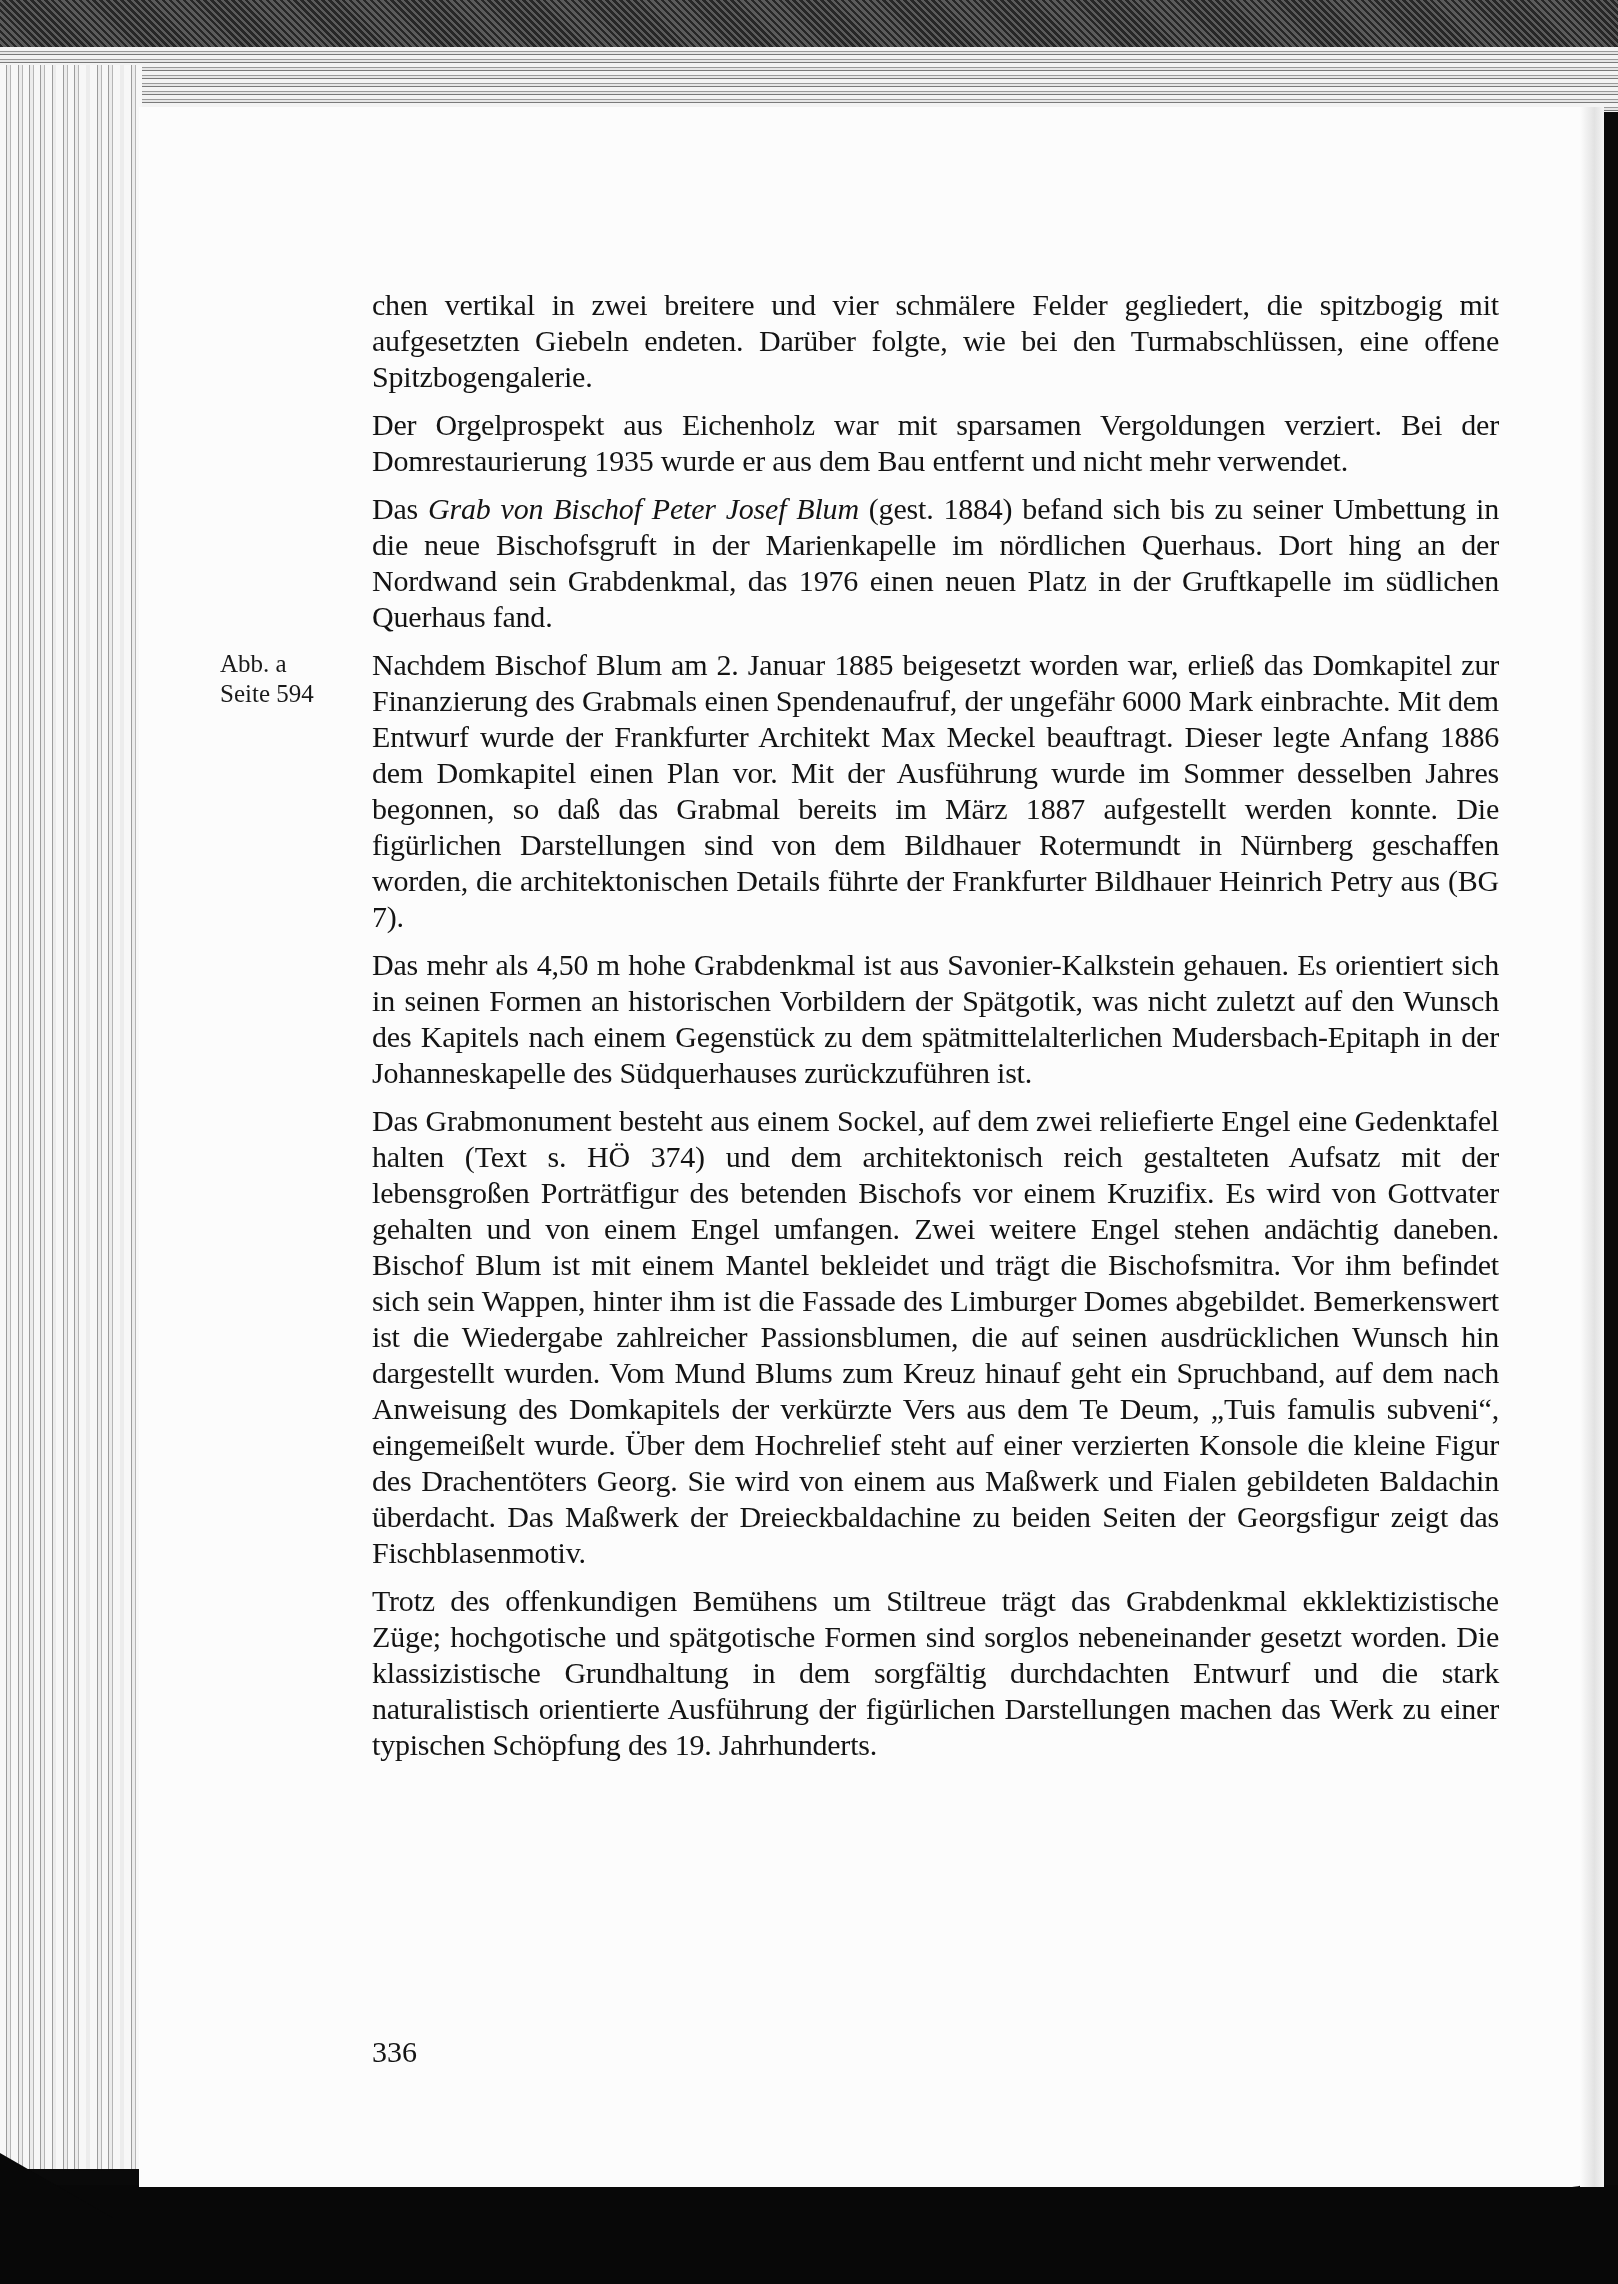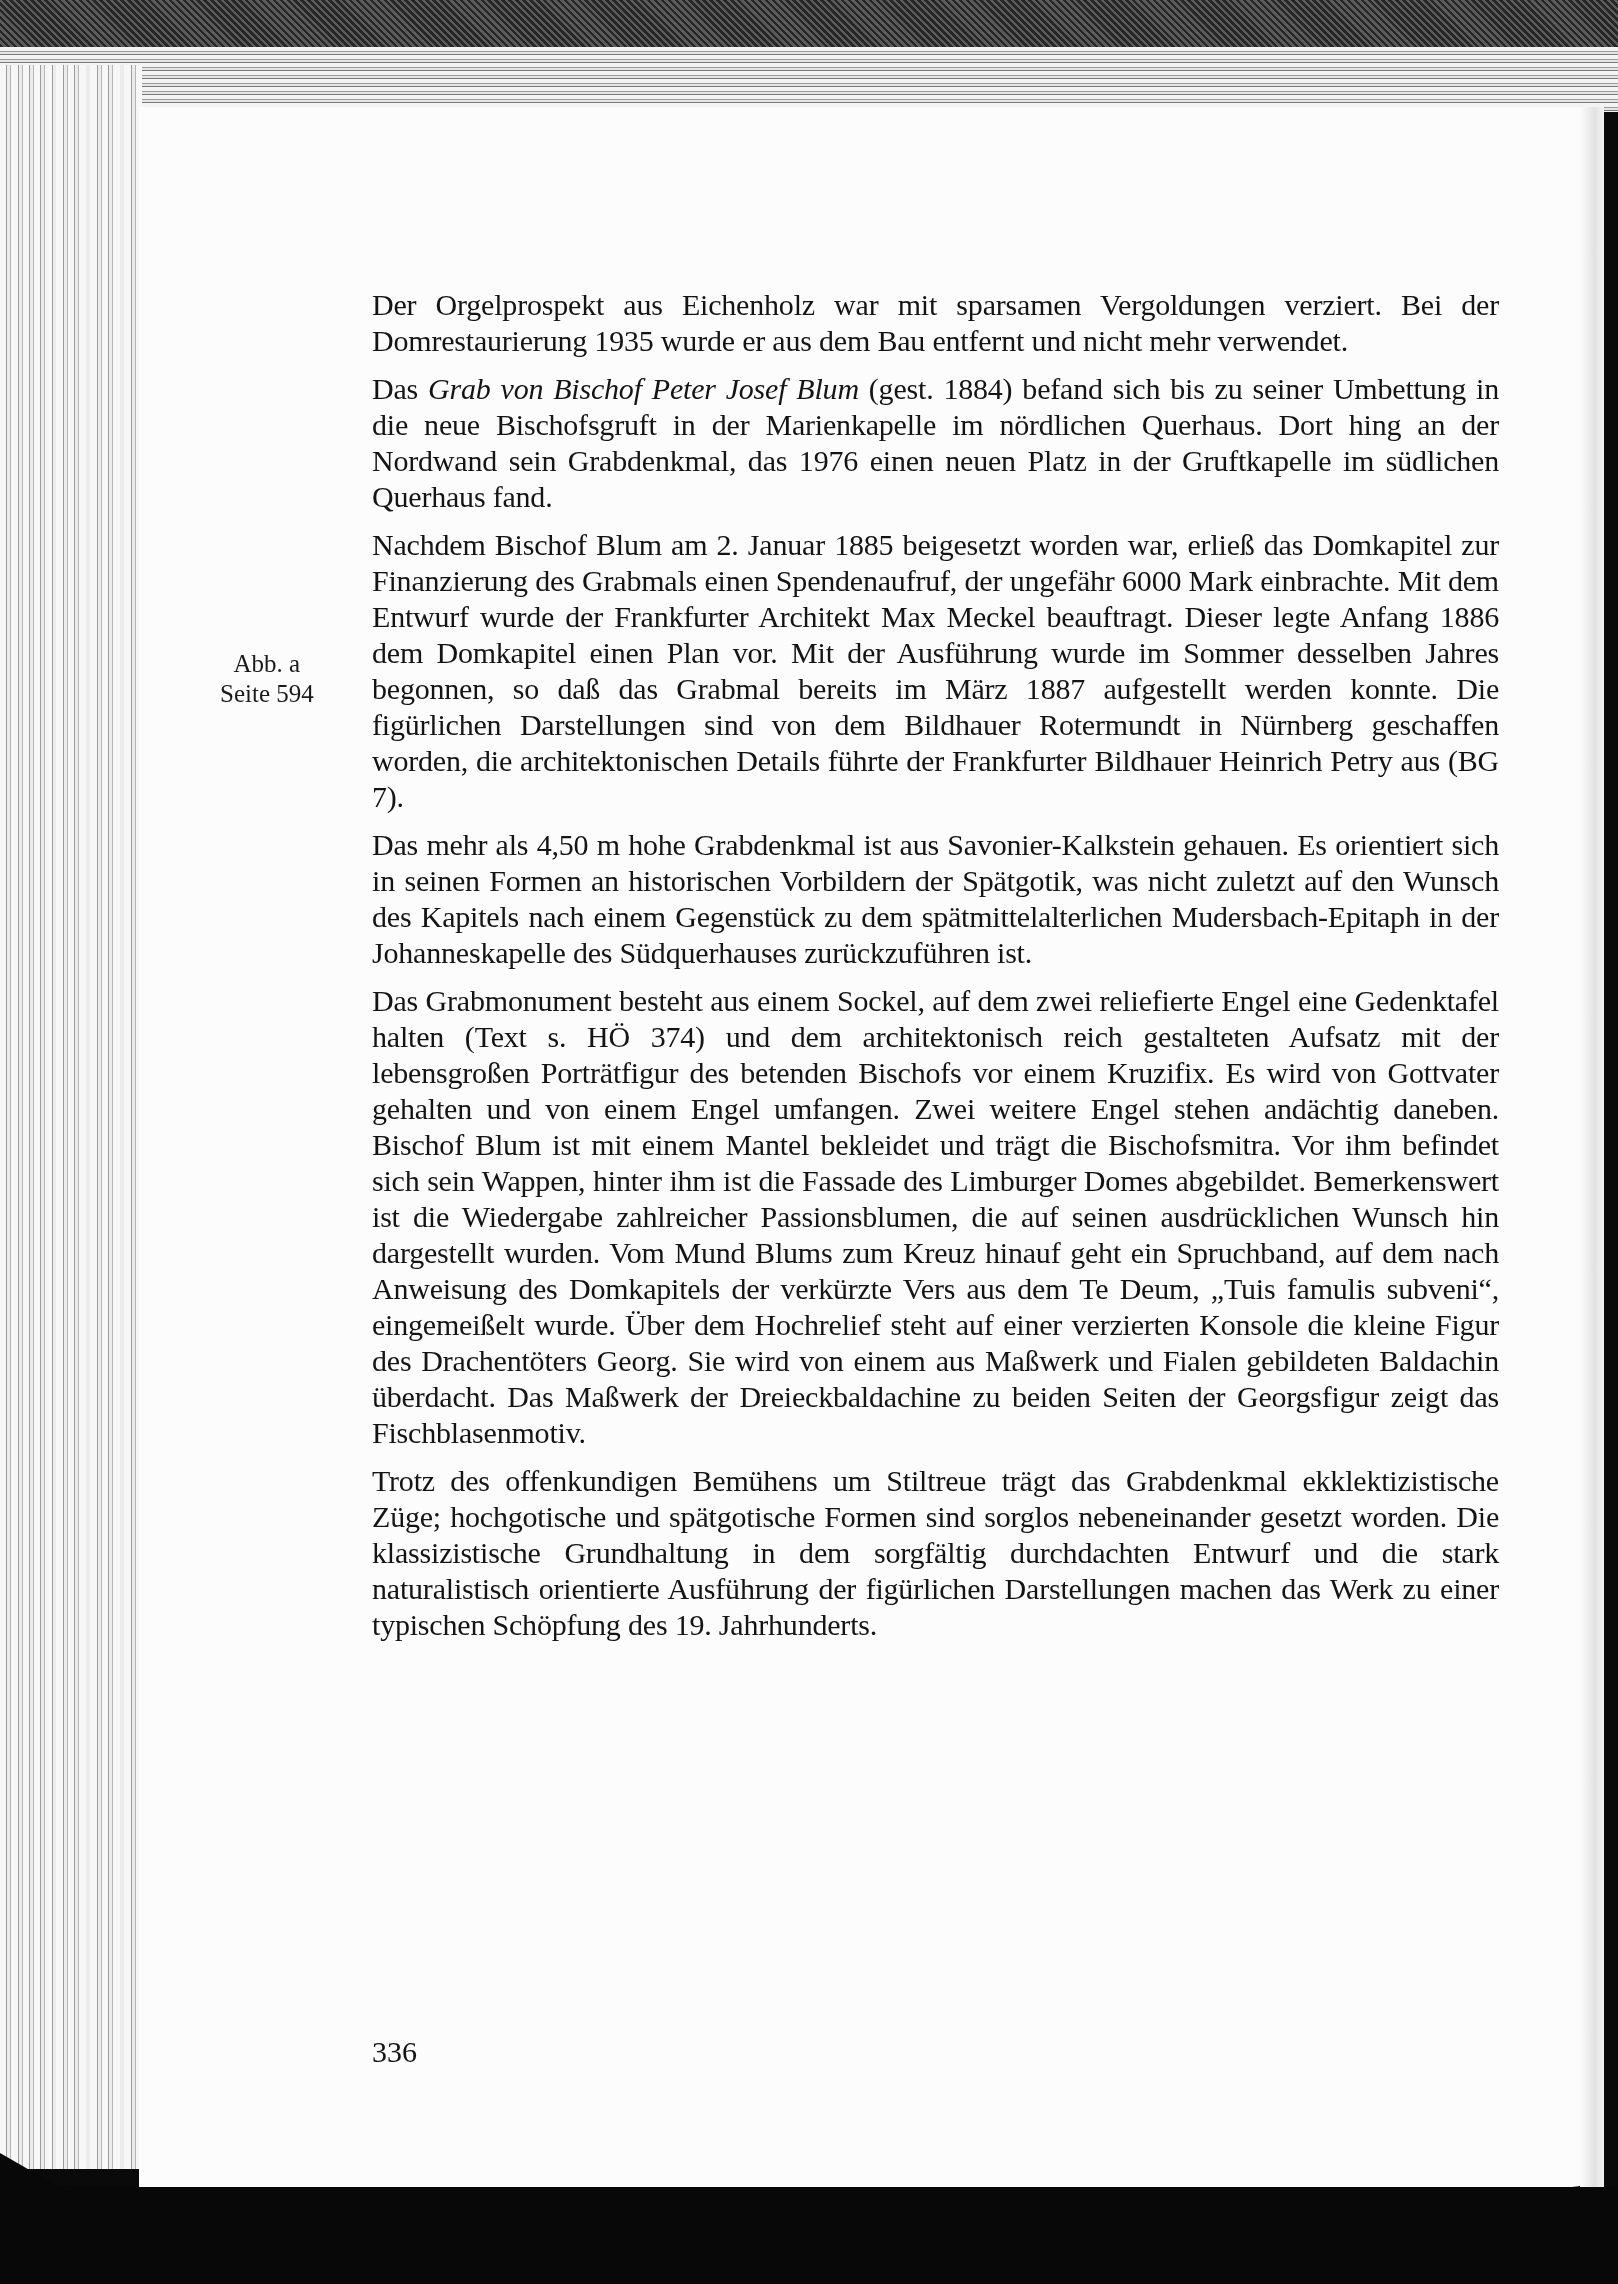--- a/index.html
+++ b/index.html
@@ -108,21 +108,20 @@
       font-size: 30px;
       margin: 24px 0 18px 0;
     }
     .marginal-note {
       position: absolute;
       left: 81px;   
       top: 542px;    
       font-size: 25px;
       line-height: 30px;
       color: #1a1a1a;
-      text-align: center;
     }
     .marginal-note span { display: block; }
     .page-number {
       position: absolute;
       left: 233px;
       top: 1908px;  
       font-size: 30px;
       color: #141414;
       margin-top: 20px;
     }
@@ -140,20 +139,21 @@
 
 <div class="page">
   <div class="page-right-fold"></div>
 
   <div class="marginal-note">
     <span>Abb. a</span>
     <span>Seite 594</span>
   </div>
 
   <div class="text-block">
+    <p class="para">chen vertikal in zwei breitere und vier schmälere Felder gegliedert, die spitzbogig mit aufgesetzten Giebeln endeten. Darüber folgte, wie bei den Turmabschlüssen, eine offene Spitzbogengalerie.</p>
     <p class="para">Der Orgelprospekt aus Eichenholz war mit sparsamen Vergoldungen verziert. Bei der Domrestaurierung 1935 wurde er aus dem Bau entfernt und nicht mehr verwendet.</p>
 
 
     <p class="para"><span>Das </span><em>Grab von Bischof Peter Josef Blum</em><span> (gest. 1884) befand sich bis zu seiner Umbettung in die neue Bischofsgruft in der Marienkapelle im nördlichen Querhaus. Dort hing an der Nordwand sein Grabdenkmal, das 1976 einen neuen Platz in der Gruftkapelle im südlichen Querhaus fand.</span></p>
 
     <p class="para">Nachdem Bischof Blum am 2. Januar 1885 beigesetzt worden war, erließ das Domkapitel zur Finanzierung des Grabmals einen Spendenaufruf, der ungefähr 6000 Mark einbrachte. Mit dem Entwurf wurde der Frankfurter Architekt Max Meckel beauftragt. Dieser legte Anfang 1886 dem Domkapitel einen Plan vor. Mit der Ausführung wurde im Sommer desselben Jahres begonnen, so daß das Grabmal bereits im März 1887 aufgestellt werden konnte. Die figürlichen Darstellungen sind von dem Bildhauer Rotermundt in Nürnberg geschaffen worden, die architektonischen Details führte der Frankfurter Bildhauer Heinrich Petry aus (BG 7).</p>
     <p class="para">Das mehr als 4,50 m hohe Grabdenkmal ist aus Savonier-Kalkstein gehauen. Es orientiert sich in seinen Formen an historischen Vorbildern der Spätgotik, was nicht zuletzt auf den Wunsch des Kapitels nach einem Gegenstück zu dem spätmittelalterlichen Mudersbach-Epitaph in der Johanneskapelle des Südquerhauses zurückzuführen ist.</p>
     <p class="para">Das Grabmonument besteht aus einem Sockel, auf dem zwei reliefierte Engel eine Gedenktafel halten (Text s. HÖ 374) und dem architektonisch reich gestalteten Aufsatz mit der lebensgroßen Porträtfigur des betenden Bischofs vor einem Kruzifix. Es wird von Gottvater gehalten und von einem Engel umfangen. Zwei weitere Engel stehen andächtig daneben. Bischof Blum ist mit einem Mantel bekleidet und trägt die Bischofsmitra. Vor ihm befindet sich sein Wappen, hinter ihm ist die Fassade des Limburger Domes abgebildet. Bemerkenswert ist die Wiedergabe zahlreicher Passionsblumen, die auf seinen ausdrücklichen Wunsch hin dargestellt wurden. Vom Mund Blums zum Kreuz hinauf geht ein Spruchband, auf dem nach Anweisung des Domkapitels der verkürzte Vers aus dem Te Deum, „Tuis famulis subveni“, eingemeißelt wurde. Über dem Hochrelief steht auf einer verzierten Konsole die kleine Figur des Drachentöters Georg. Sie wird von einem aus Maßwerk und Fialen gebildeten Baldachin überdacht. Das Maßwerk der Dreieckbaldachine zu beiden Seiten der Georgsfigur zeigt das Fischblasenmotiv.</p>
     <p class="para">Trotz des offenkundigen Bemühens um Stiltreue trägt das Grabdenkmal ekklektizistische Züge; hochgotische und spätgotische Formen sind sorglos nebeneinander gesetzt worden. Die klassizistische Grundhaltung in dem sorgfältig durchdachten Entwurf und die stark naturalistisch orientierte Ausführung der figürlichen Darstellungen machen das Werk zu einer typischen Schöpfung des 19. Jahrhunderts.</p>
   </div>

